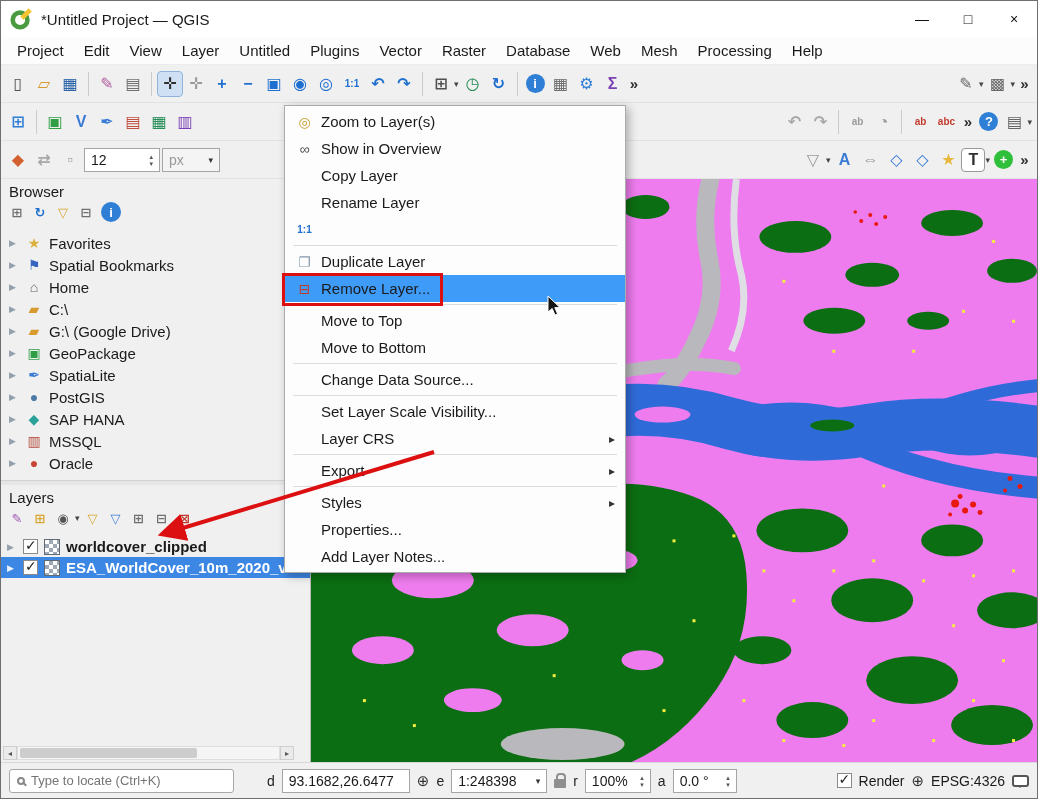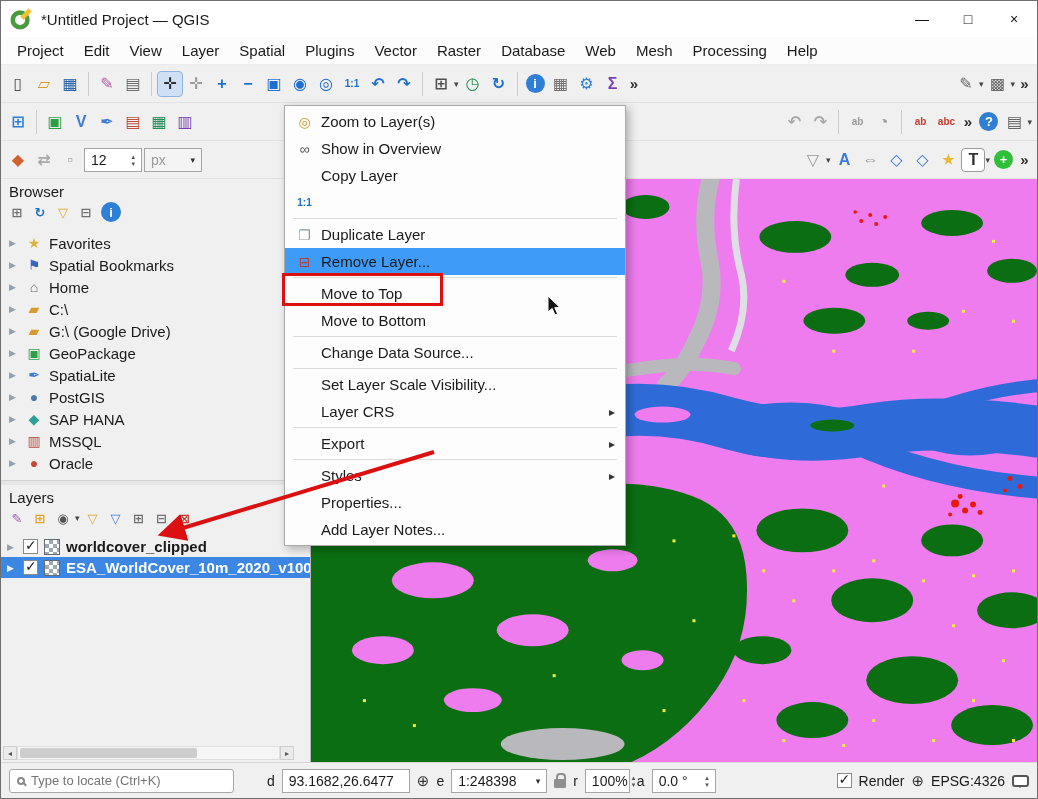--- a/index.html
+++ b/index.html
@@ -100,21 +100,21 @@
         <span class="wbtn">□</span>
         <span class="wbtn">×</span>
       </div>
   </div>
 
   <nav class="menubar" id="menubar">
       <span class="mitem">Project</span>
       <span class="mitem">Edit</span>
       <span class="mitem">View</span>
       <span class="mitem">Layer</span>
-      <span class="mitem">Spatial</span>
+      <span class="mitem">Untitled</span>
       <span class="mitem">Plugins</span>
       <span class="mitem">Vector</span>
       <span class="mitem">Raster</span>
       <span class="mitem">Database</span>
       <span class="mitem">Web</span>
       <span class="mitem">Mesh</span>
       <span class="mitem">Processing</span>
       <span class="mitem">Help</span>
     </nav>
 
@@ -183,21 +183,21 @@
         <span class="caret">▾</span>
       </div>
   </div>
   <div class="toolbar">
     <div class="tbg">
       <div class="tbg" id="tb3l">
           <span class="ticon" style="color: rgb(211, 97, 47);">◆</span>
           <span class="ticon" style="color: rgb(168, 168, 168);">⇄</span>
           <span class="ticon" style="color: rgb(168, 168, 168);">▫</span>
         </div>
-      <div class="wbox" style="width:58px">
+      <div class="wbox" style="width:76px">
         <span>12</span>
         <span class="steppers"></span>
       </div>
       <div class="wbox dis" style="width:58px">
         <span>px</span>
         <span class="ccaret">▾</span>
       </div>
     </div>
     <div class="tbg" id="tb3r">
         <span class="ticon" style="color: rgb(154, 154, 154);">▽</span>
@@ -450,21 +450,21 @@
       <span>93.1682,26.6477</span>
     </div>
     <span class="sicon">⊕</span>
     <span class="sfrag">e</span>
     <div class="wbox" style="width:96px">
       <span>1:248398</span>
       <span class="ccaret">▾</span>
     </div>
     <span class="lockicon"></span>
     <span class="sfrag">r</span>
-    <div class="wbox" style="width:45px">
+    <div class="wbox" style="width:66px">
       <span>100%</span>
       <span class="steppers"></span>
     </div>
     <span class="sfrag">a</span>
     <div class="wbox" style="width:64px">
       <span>0.0 °</span>
       <span class="steppers"></span>
     </div>
     <div class="sb-right">
       <span class="cb checked"></span>
@@ -480,20 +480,24 @@
         <span class="micon" style="color: rgb(199, 154, 42);">◎</span>
         <span class="mlabel">Zoom to Layer(s)</span>
       </div>
       <div class="mi">
         <span class="micon" style="color: rgb(85, 85, 85);">∞</span>
         <span class="mlabel">Show in Overview</span>
       </div>
       <div class="mi">
         <span class="micon"></span>
         <span class="mlabel">Copy Layer</span>
+      </div>
+      <div class="mi">
+        <span class="micon"></span>
+        <span class="mlabel">Rename Layer</span>
       </div>
       <div class="mi">
         <span class="micon small" style="color: rgb(31, 111, 208);">1:1</span>
       </div>
       <div class="msep"></div>
       <div class="mi">
         <span class="micon" style="color: rgb(136, 153, 170);">❐</span>
         <span class="mlabel">Duplicate Layer</span>
       </div>
       <div class="mi hl">

